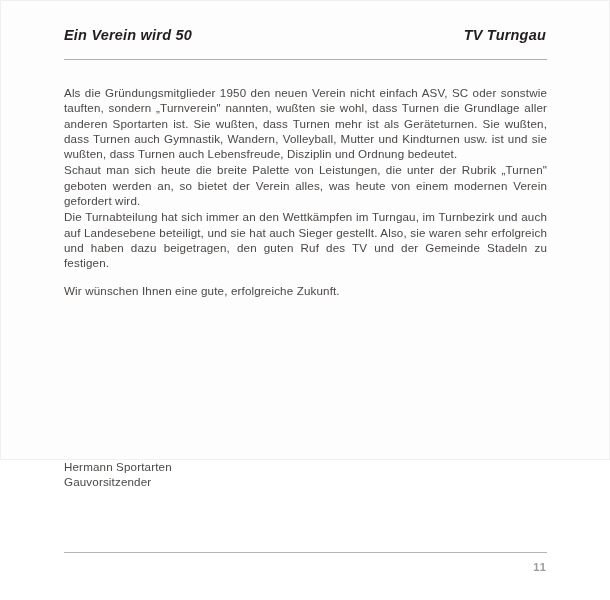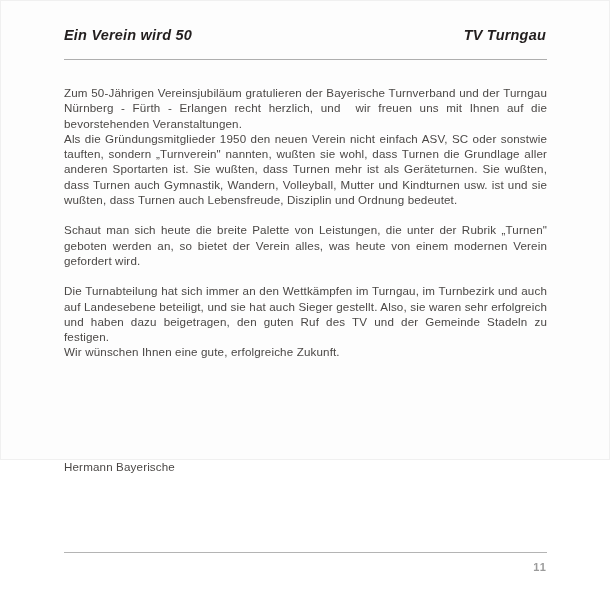--- a/index.html
+++ b/index.html
@@ -65,22 +65,22 @@
     margin: 0;
     font-size: 11.6px;
     line-height: 15.3px;
     text-align: justify;
     text-justify: inter-word;
     color: #4a4745;
     letter-spacing: 0.15px;
     white-space: pre-wrap;
   }
   .para.tight { margin-bottom: 0; }
-  .para.gap { margin-top: 15px; }
-  .para.gap-sm { }
+  .para.gap { margin-top: 1px; }
+  .para.gap-sm { margin-top: 12px; }
 
   
   .signature {
     position: absolute;
     left: 63px;
     top: 458px;
     width: 300px;
   }
   .sig-line {
     margin: 0;
@@ -107,28 +107,28 @@
 <div class="page">
 
   <div class="header">
     <div class="header-title">Ein Verein wird 50</div>
     <div class="header-org">TV Turngau</div>
   </div>
 
   <div class="rule rule-header"></div>
 
   <div class="body-block">
-    <p class="para tight">Zum 50-Jährigen Vereinsjubiläum gratulieren der Bayerische Turnverband und der Turngau Nürnberg - Fürth - Erlangen recht herzlich, und  wir freuen uns mit Ihnen auf die bevorstehenden Veranstaltungen.</p>
     <p class="para tight">Als die Gründungsmitglieder 1950 den neuen Verein nicht einfach ASV, SC oder sonstwie tauften, sondern „Turnverein" nannten, wußten sie wohl, dass Turnen die Grundlage aller anderen Sportarten ist. Sie wußten, dass Turnen mehr ist als Geräteturnen. Sie wußten, dass Turnen auch Gymnastik, Wandern, Volleyball, Mutter und Kindturnen usw. ist und sie wußten, dass Turnen auch Lebensfreude, Disziplin und Ordnung bedeutet.</p>
     <p class="para gap">Schaut man sich heute die breite Palette von Leistungen, die unter der Rubrik „Turnen" geboten werden an, so bietet der Verein alles, was heute von einem modernen Verein gefordert wird.</p>
     <p class="para gap">Die Turnabteilung hat sich immer an den Wettkämpfen im Turngau, im Turnbezirk und auch auf Landesebene beteiligt, und sie hat auch Sieger gestellt. Also, sie waren sehr erfolgreich und haben dazu beigetragen, den guten Ruf des TV und der Gemeinde Stadeln zu festigen.</p>
     <p class="para gap-sm">Wir wünschen Ihnen eine gute, erfolgreiche Zukunft.</p>
   </div>
 
   <div class="signature">
-    <p class="sig-line">Hermann Bayerische</p>
+    <p class="sig-line">Hermann Sportarten</p>
+    <p class="sig-line">Gauvorsitzender</p>
   </div>
 
   <div class="rule rule-footer"></div>
 
   <div class="page-number">11</div>
 
 </div>
 
 </body></html>

